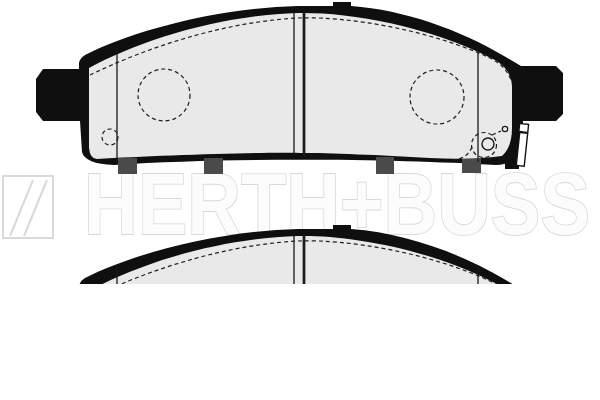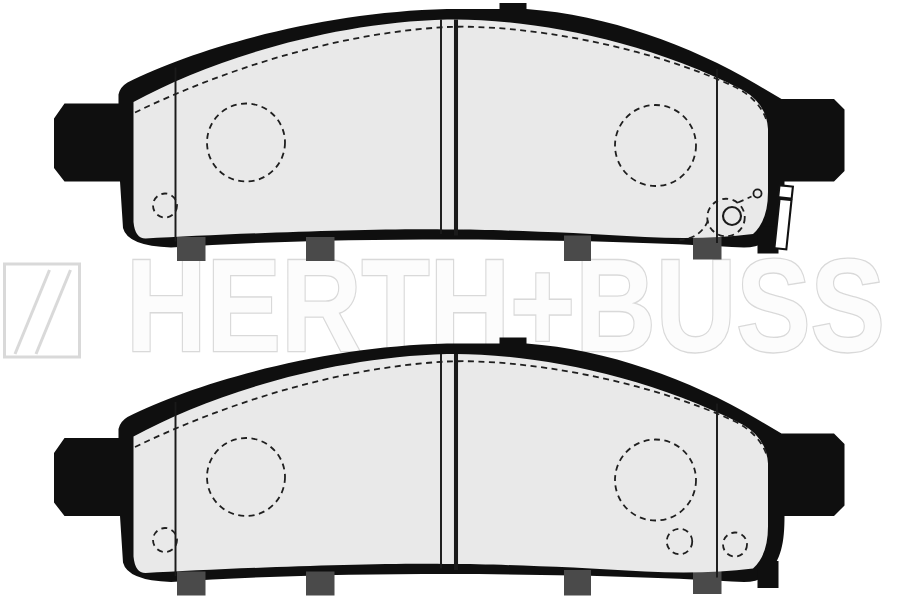--- a/index.html
+++ b/index.html
@@ -1,18 +1,18 @@
 <!DOCTYPE html>
 <html><head>
 <meta charset="utf-8">
 <style>
   html,body{margin:0;padding:0;background:#fff;}
   .stage{
     position:relative;
-    width:600px;height:400px;
+    width:600px;height:284px;
     background:#ffffff;
     overflow:hidden;
     font-family:"Liberation Sans", sans-serif;
   }
   svg{display:block;}
   .wm-text{
     font-family:"Liberation Sans", sans-serif;
     font-weight:bold;
     font-size:88px;
     letter-spacing:0px;

